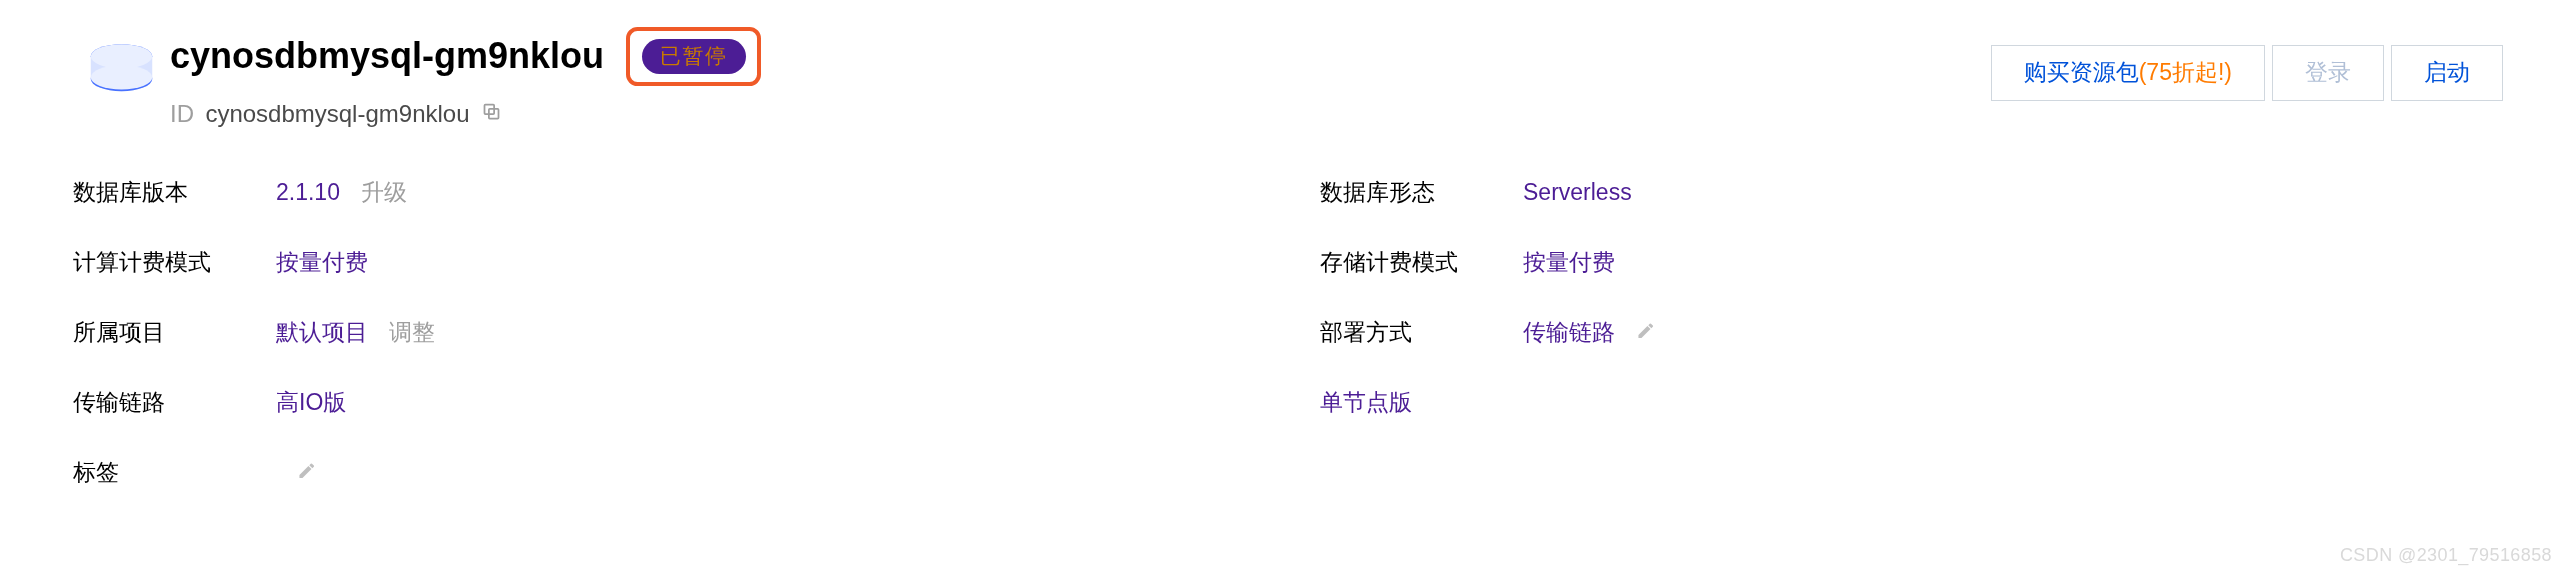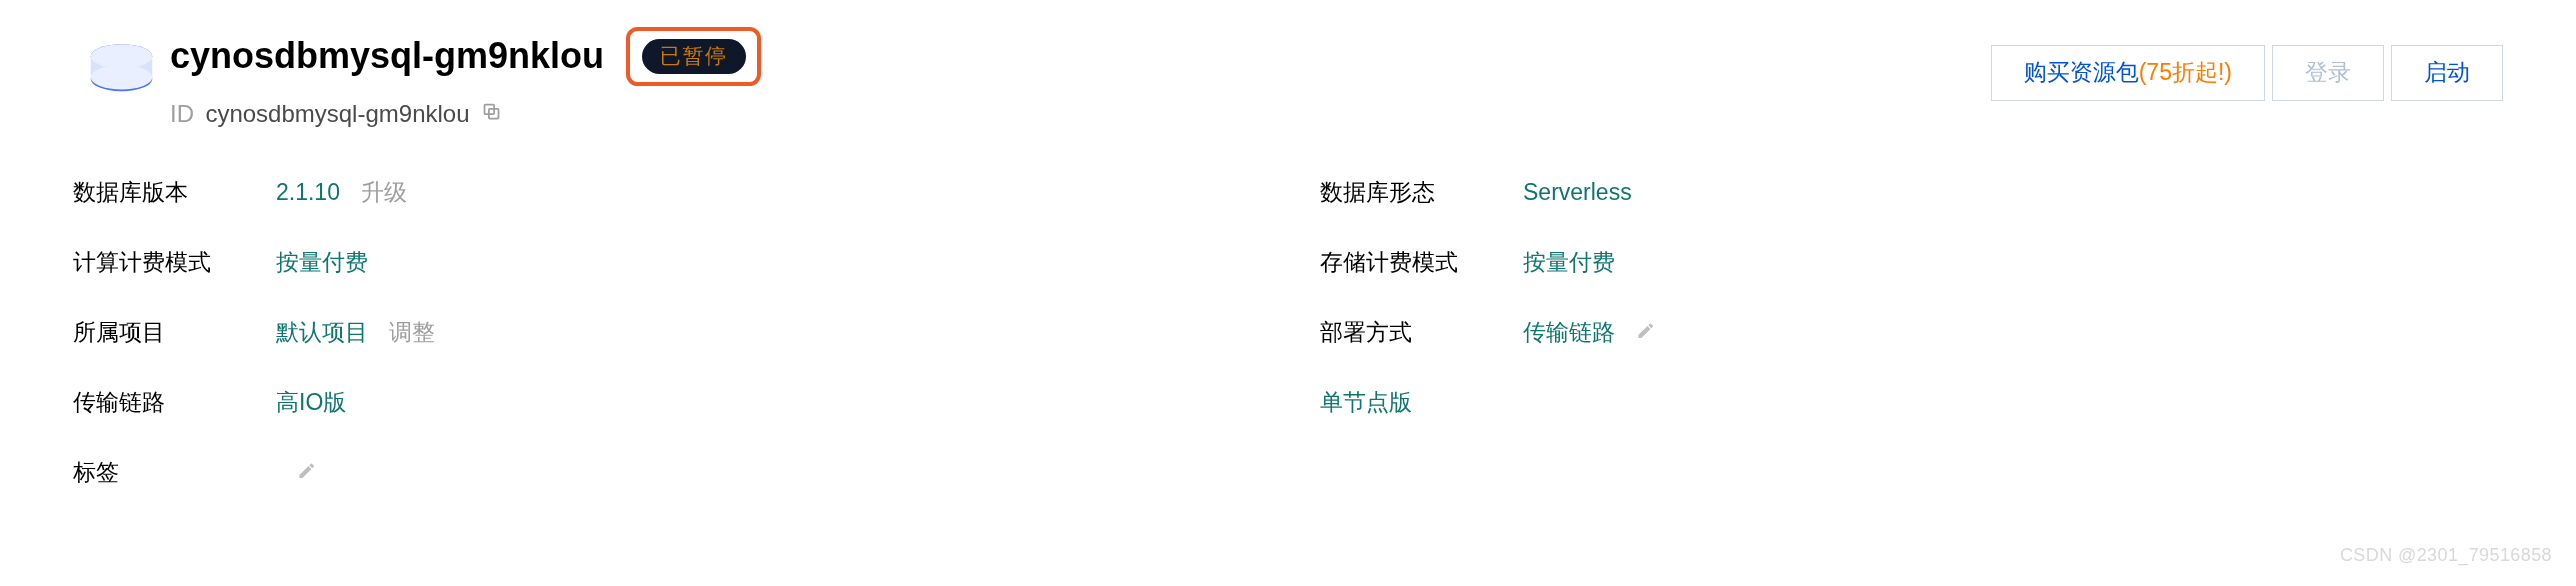--- a/index.html
+++ b/index.html
@@ -42,21 +42,21 @@
     vertical-align: middle;
     margin-left: 16px;
     border: 4px solid #f05a28;
     border-radius: 11.4px;
     padding: 8px 11.4px;
   }
   .status-pill {
     display: inline-flex;
     align-items: center;
     justify-content: center;
-    background: #0f172a;
+    background: #4c1d95;
     color: #c97a00;
     font-size: 21px;
     font-weight: 500;
     border-radius: 811px;
     padding: 3.2px 18px;
     min-width: 89px;
     letter-spacing: 1.6px;
   }
   .id-row {
     margin-top: 14.6px;
@@ -106,21 +106,21 @@
     display: flex;
     align-items: center;
     margin-bottom: 39px;
     font-size: 23px;
   }
   .row .label {
     width: 203px;
     color: #000000;
   }
   .row .value {
-    color: #0f766e;
+    color: #4c1d95;
   }
   .row .link {
     color: #9e9e9e;
     margin-left: 21px;
     cursor: pointer;
   }
   .pencil {
     color: #bfbfbf;
     margin-left: 21px;
     cursor: pointer;

